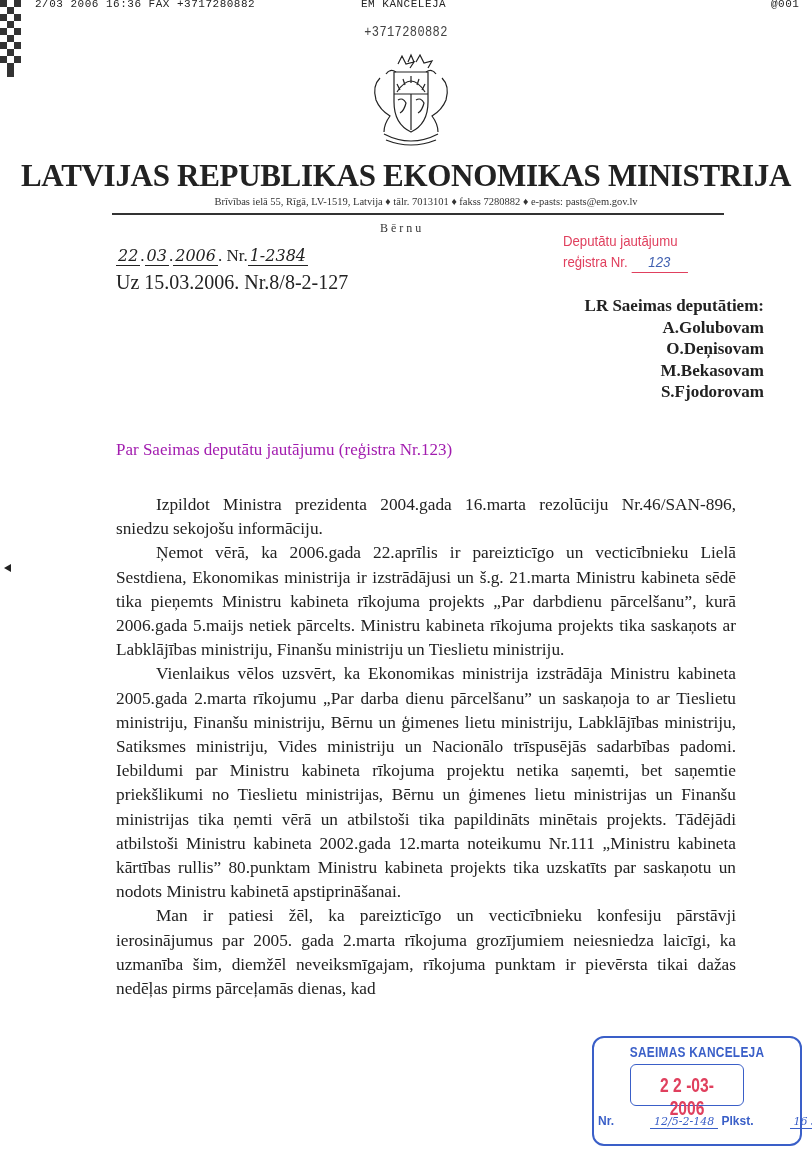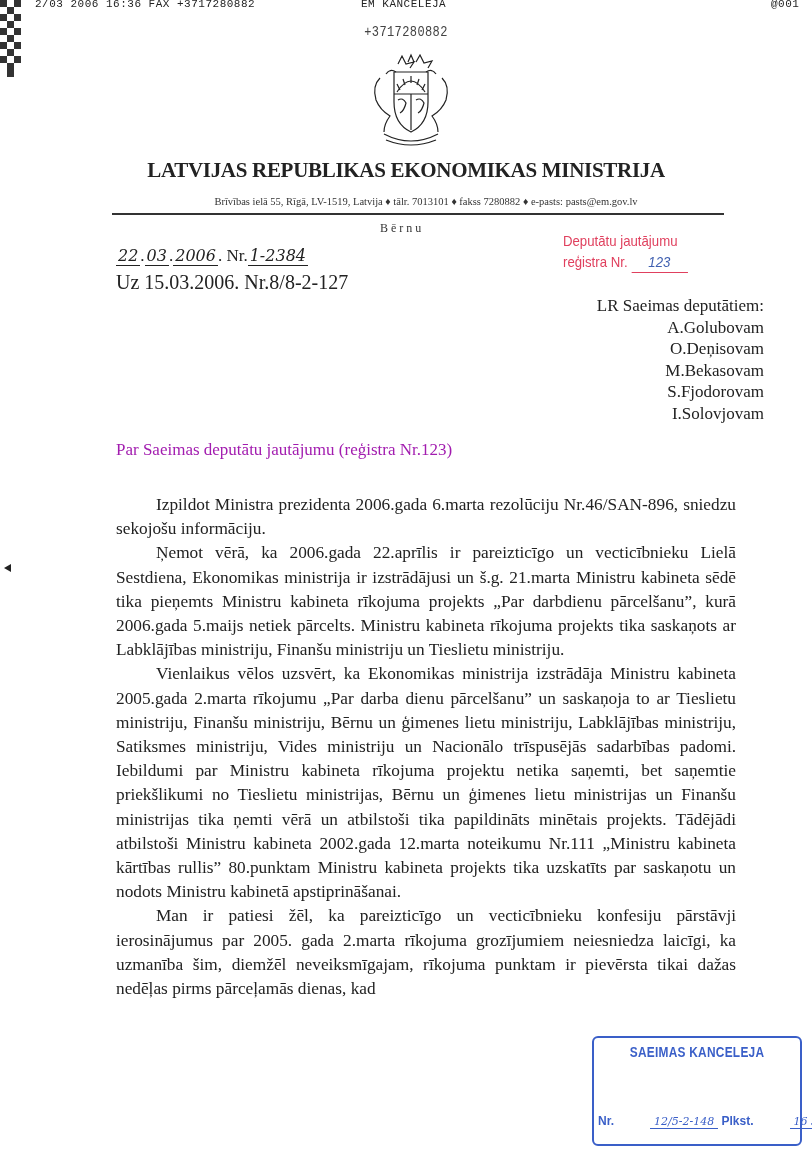--- a/index.html
+++ b/index.html
@@ -3,35 +3,35 @@
 <meta charset="utf-8">
 <style>
   html, body { margin:0; padding:0; background:#fff; }
   body { width:812px; height:1151px; position:relative; overflow:hidden; font-family:"Liberation Serif", serif; color:#1a1a1a; }
   .fax-header { position:absolute; top:0; left:13px; width:812px; height:12px; font-family:"Liberation Mono", monospace; font-size:11px; letter-spacing:0.5px; color:#222; }
   .fax-header span { position:absolute; top:-2px; }
   .checker { position:absolute; left:0; top:0; width:24px; height:80px; }
   .checker div { position:absolute; width:7px; height:7px; background:#333; }
   .fax-number { position:absolute; top:24px; left:0; width:812px; text-align:center; font-family:"Liberation Mono", monospace; font-size:15px; color:#444; letter-spacing:0.5px; transform:scaleX(0.8); }
   .emblem { position:absolute; left:370px; top:50px; width:82px; height:100px; }
-  .ministry-title { position:absolute; top:158px; left:0; width:812px; text-align:center; font-weight:bold; font-size:21px; letter-spacing:-0.3px; color:#222; }
+  .ministry-title { position:absolute; top:158px; left:0; width:812px; text-align:center; font-weight:bold; font-size:31px; letter-spacing:-0.3px; color:#222; }
   .ministry-address { position:absolute; top:196px; left:0; width:852px; text-align:center; font-size:10.5px; color:#333; }
   .header-rule { position:absolute; top:213px; left:112px; width:612px; height:2px; background:#333; }
   .riga { position:absolute; top:221px; left:380px; font-size:12px; letter-spacing:3px; color:#333; }
   .date-line { position:absolute; top:246px; left:116px; font-size:17px; color:#222; }
   .hand { font-family:"DejaVu Serif", serif; font-style:italic; color:#222; border-bottom:1px solid #222; padding:0 2px; font-size:16px; }
   .ref-line { position:absolute; top:271px; left:116px; font-size:20px; color:#222; }
   .reg-stamp { position:absolute; top:230px; left:563px; font-family:"Liberation Sans", sans-serif; font-size:15px; color:#e0405e; line-height:21px; transform:scaleX(0.88); transform-origin:left; }
   .reg-stamp .num { display:inline-block; width:64px; border-bottom:1px solid #e0405e; color:#3f5fb0; font-style:italic; text-align:center; }
-  .recipients { position:absolute; top:295px; right:48px; text-align:right; font-weight:normal; font-size:17px; line-height:21.5px; color:#222; }
+  .recipients { position:absolute; top:295px; right:48px; text-align:right; font-weight:bold; font-size:17px; line-height:21.5px; color:#222; }
   .subject { position:absolute; top:440px; left:116px; font-size:17px; color:#a21caf; }
   .body-text { position:absolute; top:493px; left:116px; width:620px; font-size:17.3px; line-height:24.2px; text-align:justify; color:#222; }
   .body-text p { margin:0; text-indent:40px; }
   .margin-arrow { position:absolute; top:564px; left:4px; width:0; height:0; border-top:4px solid transparent; border-bottom:4px solid transparent; border-right:7px solid #222; }
-  .stamp { position:absolute; top:1036px; left:592px; width:206px; height:106px; border:2px solid #3a5fc8; border-radius:6px; background:#fff; font-family:"Liberation Sans", sans-serif; color:#3a5fc8; }
+  .stamp { position:absolute; top:1036px; left:592px; width:206px; height:106px; border:2px solid #3a5fc8; border-radius:12px; background:#fff; font-family:"Liberation Sans", sans-serif; color:#3a5fc8; }
   .stamp-title { position:absolute; top:6px; left:0; width:100%; text-align:center; font-weight:bold; font-size:14px; letter-spacing:0.3px; transform:scaleX(0.85); }
   .stamp-date-box { position:absolute; top:26px; left:36px; width:112px; height:40px; border:1.5px solid #3a5fc8; border-radius:6px; }
   .stamp-date { position:absolute; top:9px; left:0; width:100%; text-align:center; font-size:20px; font-weight:bold; color:#e0405e; transform:scaleX(0.78); }
   .stamp-footer { position:absolute; top:76px; left:4px; font-size:12px; font-weight:bold; white-space:nowrap; }
   .stamp-footer .hw { font-family:"DejaVu Serif", serif; font-style:italic; font-weight:normal; border-bottom:1px solid #3a5fc8; padding:0 4px; font-size:11px;margin-left:36px; }
 </style>
 </head>
 <body>
 
 <div class="checker">
@@ -90,33 +90,35 @@
   <div>Deputātu jautājumu</div>
   <div><span>reģistra Nr.</span> <span class="num">123</span></div>
 </div>
 
 <div class="recipients">
   <div>LR Saeimas deputātiem:</div>
   <div>A.Golubovam</div>
   <div>O.Deņisovam</div>
   <div>M.Bekasovam</div>
   <div>S.Fjodorovam</div>
-  <div>I.Solovjovam</div>
 </div>
 
 <div class="subject">Par Saeimas deputātu jautājumu (reģistra Nr.123)</div>
 
 <div class="margin-arrow"></div>
 
 <div class="body-text">
-  <p>Izpildot Ministra prezidenta 2006.gada 6.marta rezolūciju Nr.46/SAN-896, sniedzu sekojošu informāciju.</p>
+  <p>Izpildot Ministra prezidenta 2004.gada 16.marta rezolūciju Nr.46/SAN-896, sniedzu sekojošu informāciju.</p>
   <p>Ņemot vērā, ka 2006.gada 22.aprīlis ir pareizticīgo un vecticībnieku Lielā Sestdiena, Ekonomikas ministrija ir izstrādājusi un š.g. 21.marta Ministru kabineta sēdē tika pieņemts Ministru kabineta rīkojuma projekts „Par darbdienu pārcelšanu”, kurā 2006.gada 5.maijs netiek pārcelts. Ministru kabineta rīkojuma projekts tika saskaņots ar Labklājības ministriju, Finanšu ministriju un Tieslietu ministriju.</p>
   <p>Vienlaikus vēlos uzsvērt, ka Ekonomikas ministrija izstrādāja Ministru kabineta 2005.gada 2.marta rīkojumu „Par darba dienu pārcelšanu” un saskaņoja to ar Tieslietu ministriju, Finanšu ministriju, Bērnu un ģimenes lietu ministriju, Labklājības ministriju, Satiksmes ministriju, Vides ministriju un Nacionālo trīspusējās sadarbības padomi. Iebildumi par Ministru kabineta rīkojuma projektu netika saņemti, bet saņemtie priekšlikumi no Tieslietu ministrijas, Bērnu un ģimenes lietu ministrijas un Finanšu ministrijas tika ņemti vērā un atbilstoši tika papildināts minētais projekts. Tādējādi atbilstoši Ministru kabineta 2002.gada 12.marta noteikumu Nr.111 „Ministru kabineta kārtības rullis” 80.punktam Ministru kabineta projekts tika uzskatīts par saskaņotu un nodots Ministru kabinetā apstiprināšanai.</p>
   <p>Man ir patiesi žēl, ka pareizticīgo un vecticībnieku konfesiju pārstāvji ierosinājumus par 2005. gada 2.marta rīkojuma grozījumiem neiesniedza laicīgi, ka uzmanība šim, diemžēl neveiksmīgajam, rīkojuma punktam ir pievērsta tikai dažas nedēļas pirms pārceļamās dienas, kad</p>
 </div>
 
 <div class="stamp">
   <div class="stamp-title">SAEIMAS KANCELEJA</div>
+  <div class="stamp-date-box">
+    <div class="stamp-date">2 2 -03- 2006</div>
+  </div>
   <div class="stamp-footer">
     <span>Nr.</span><span class="hw">12/5-2-148</span>
     <span>Plkst.</span><span class="hw">16 30</span>
   </div>
 </div>
 
 </body></html>

